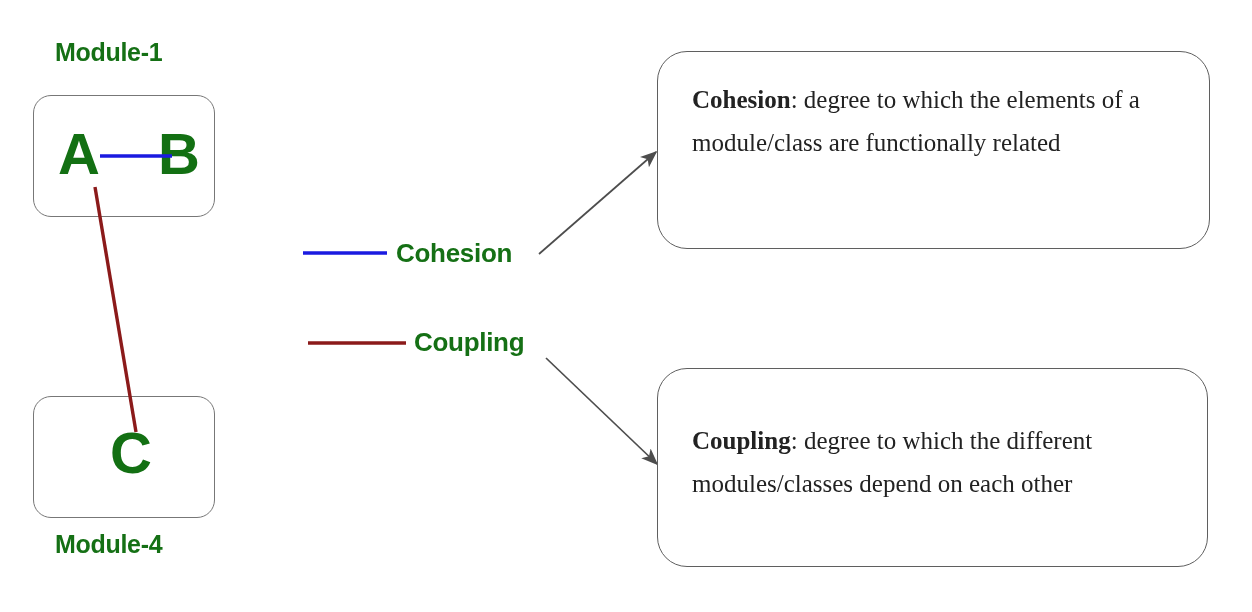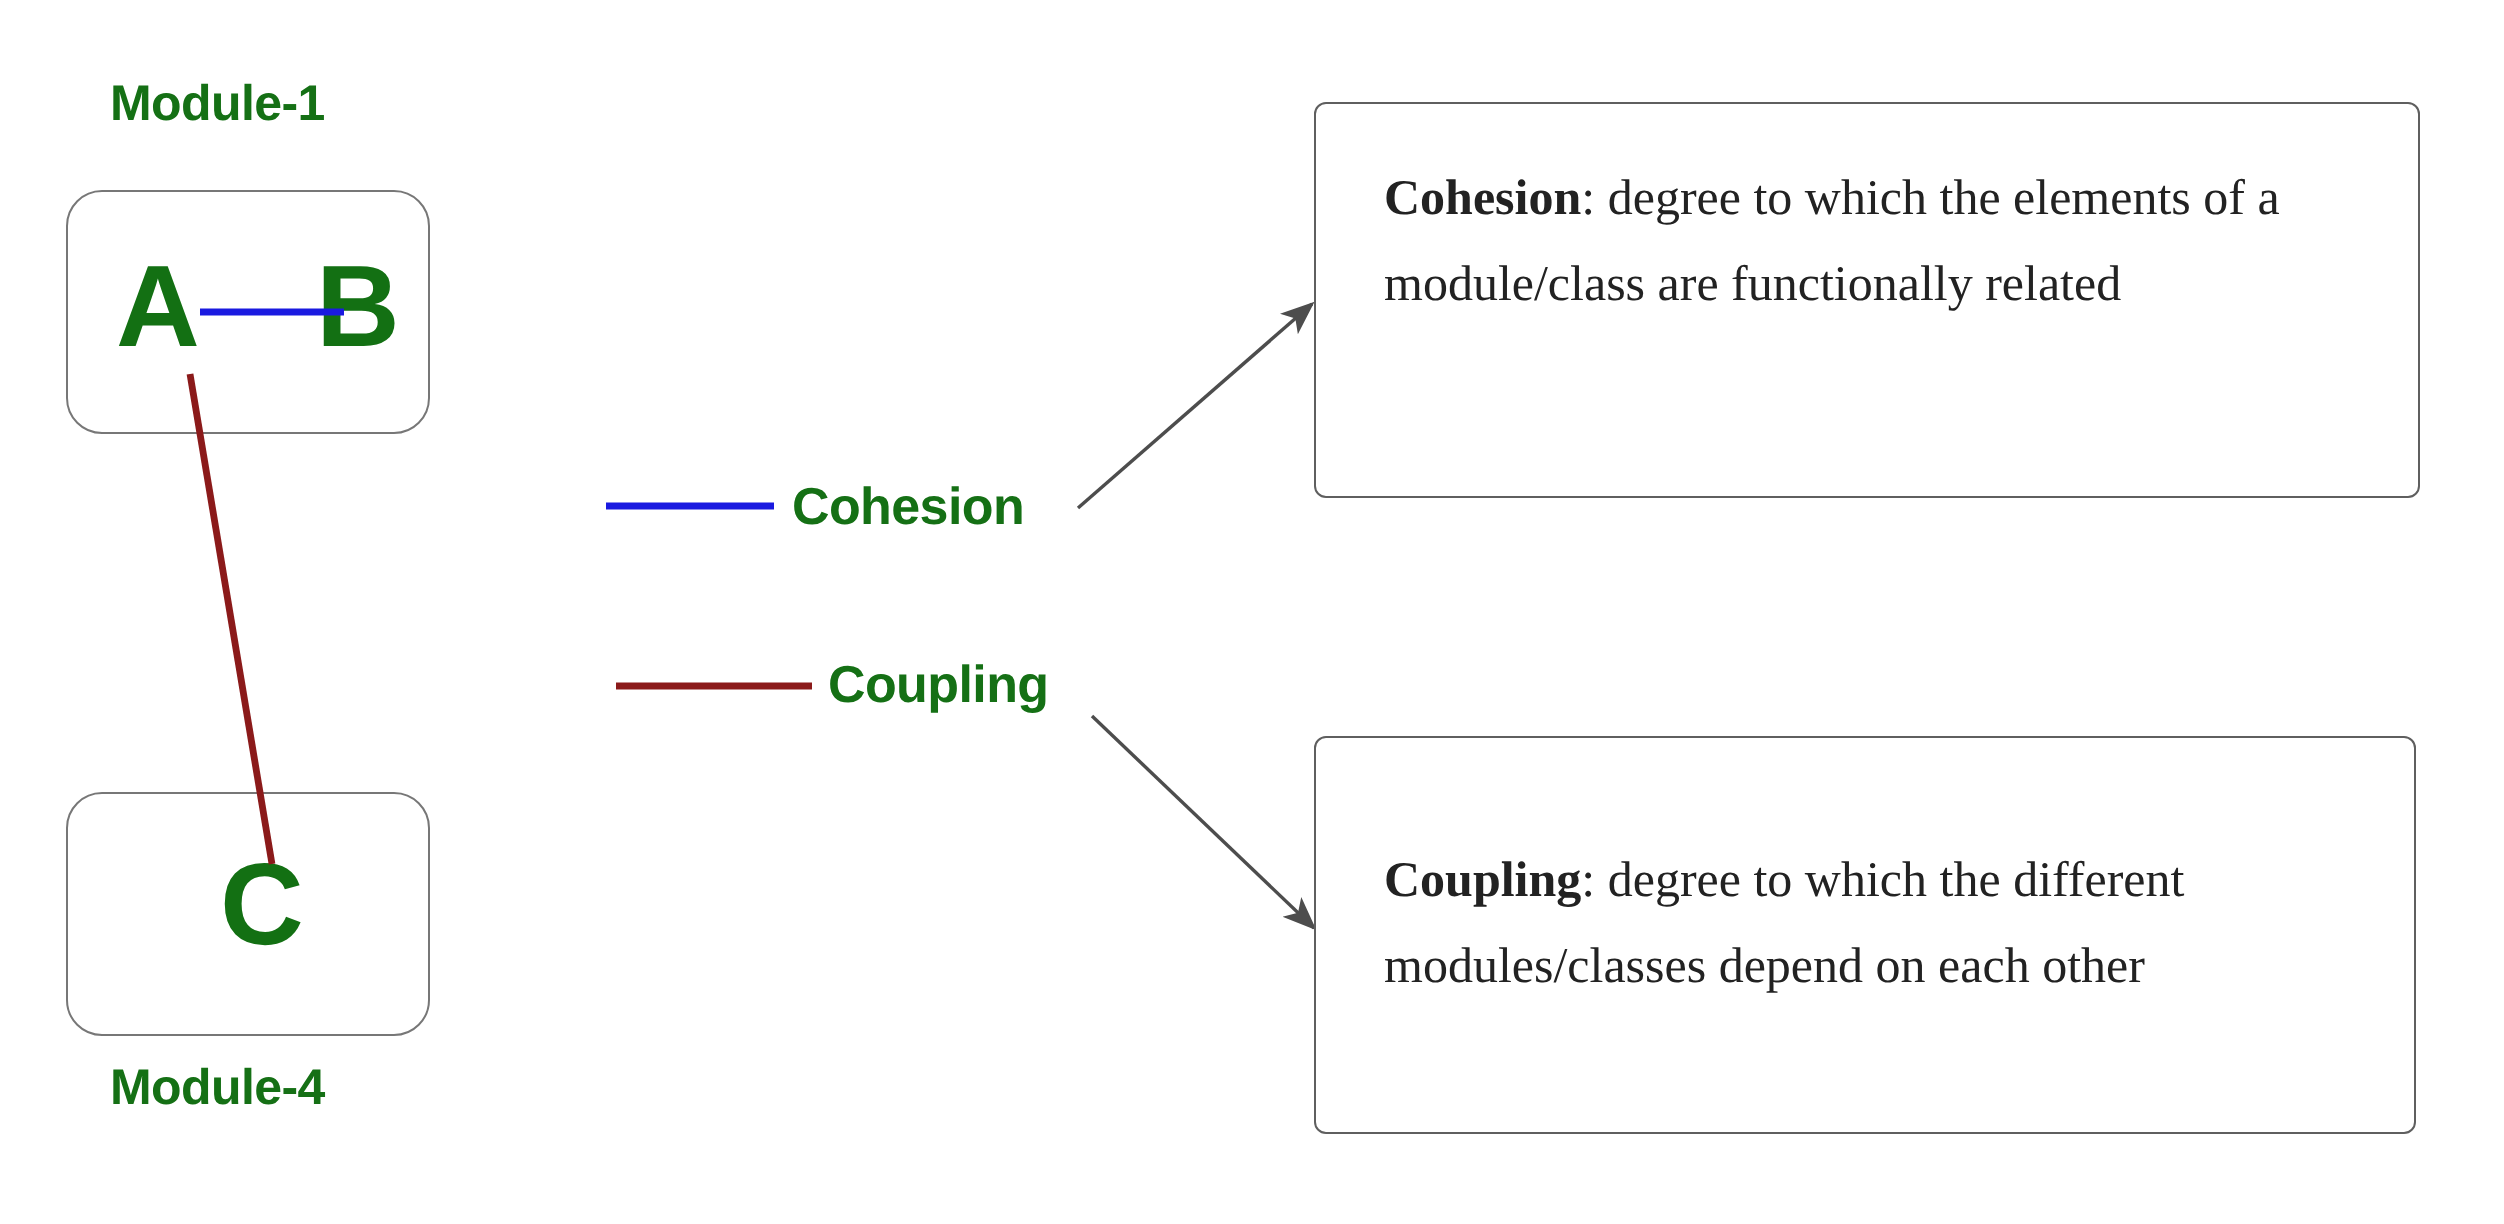--- a/index.html
+++ b/index.html
@@ -73,21 +73,21 @@
     white-space: nowrap;
   }
   #legend-cohesion-label { left: 396px; top: 238px; }
   #legend-coupling-label { left: 414px; top: 327px; }
 
   
   .callout-box {
     position: absolute;
     box-sizing: border-box;
     border: 1.4px solid #5f5f5f;
-    border-radius: 6px;
+    border-radius: 30px;
     background: #ffffff;
     font-family: "Liberation Serif", serif;
     font-size: 25px;
     line-height: 1.72;
     color: #222222;
     padding: 26px 34px;
   }
   #cohesion-callout { left: 657px; top: 51px;  width: 553px; height: 198px; }
   #coupling-callout { left: 657px; top: 368px; width: 551px; height: 199px; }
   #coupling-callout { padding-top: 50px; }

